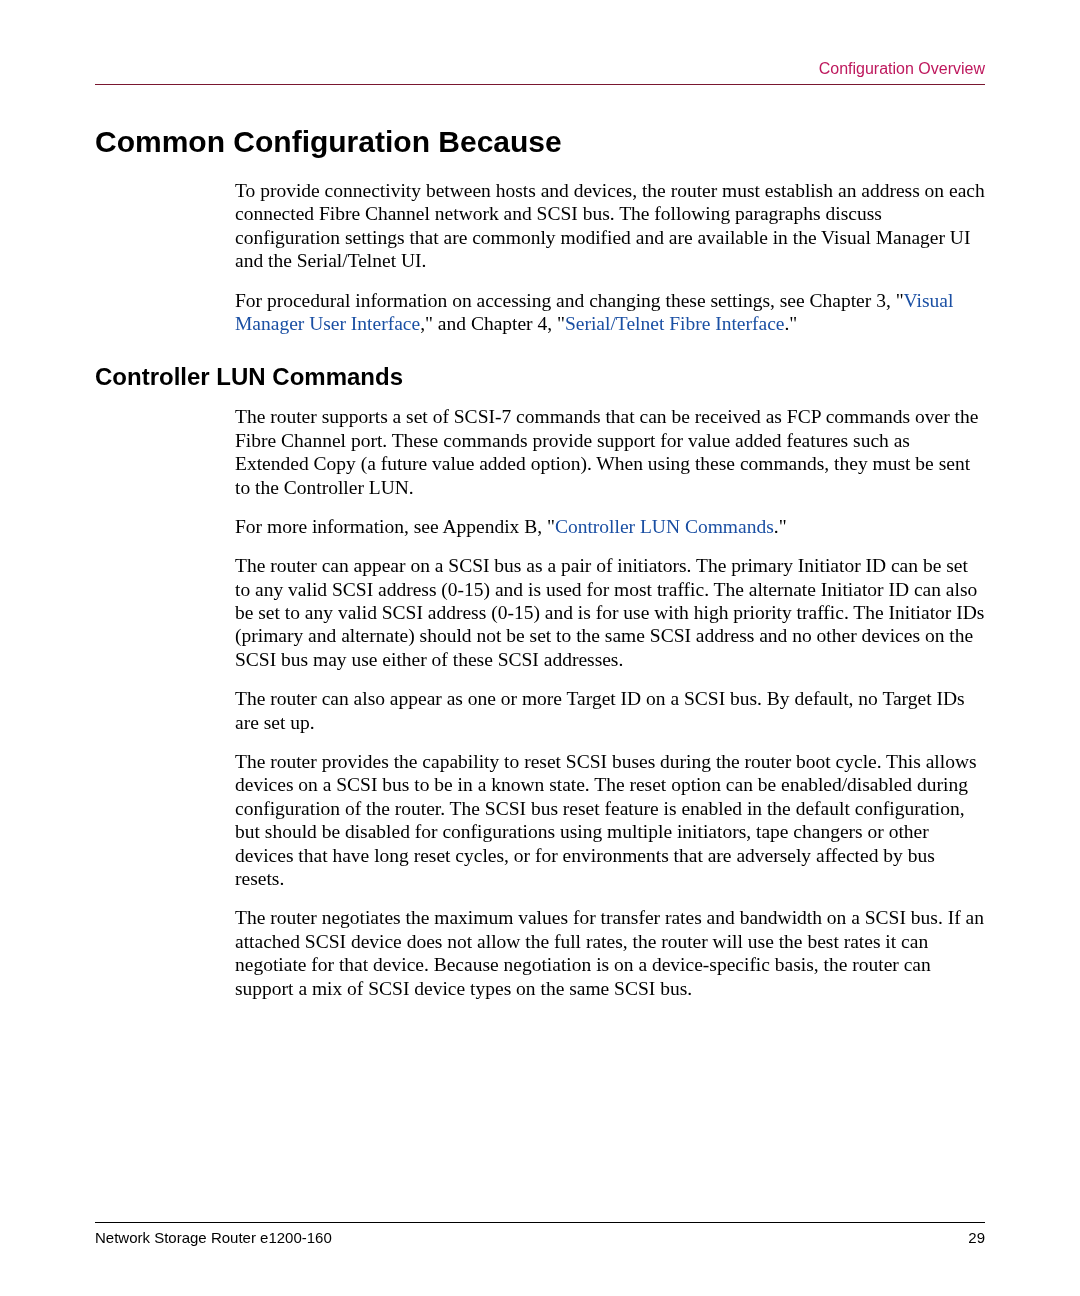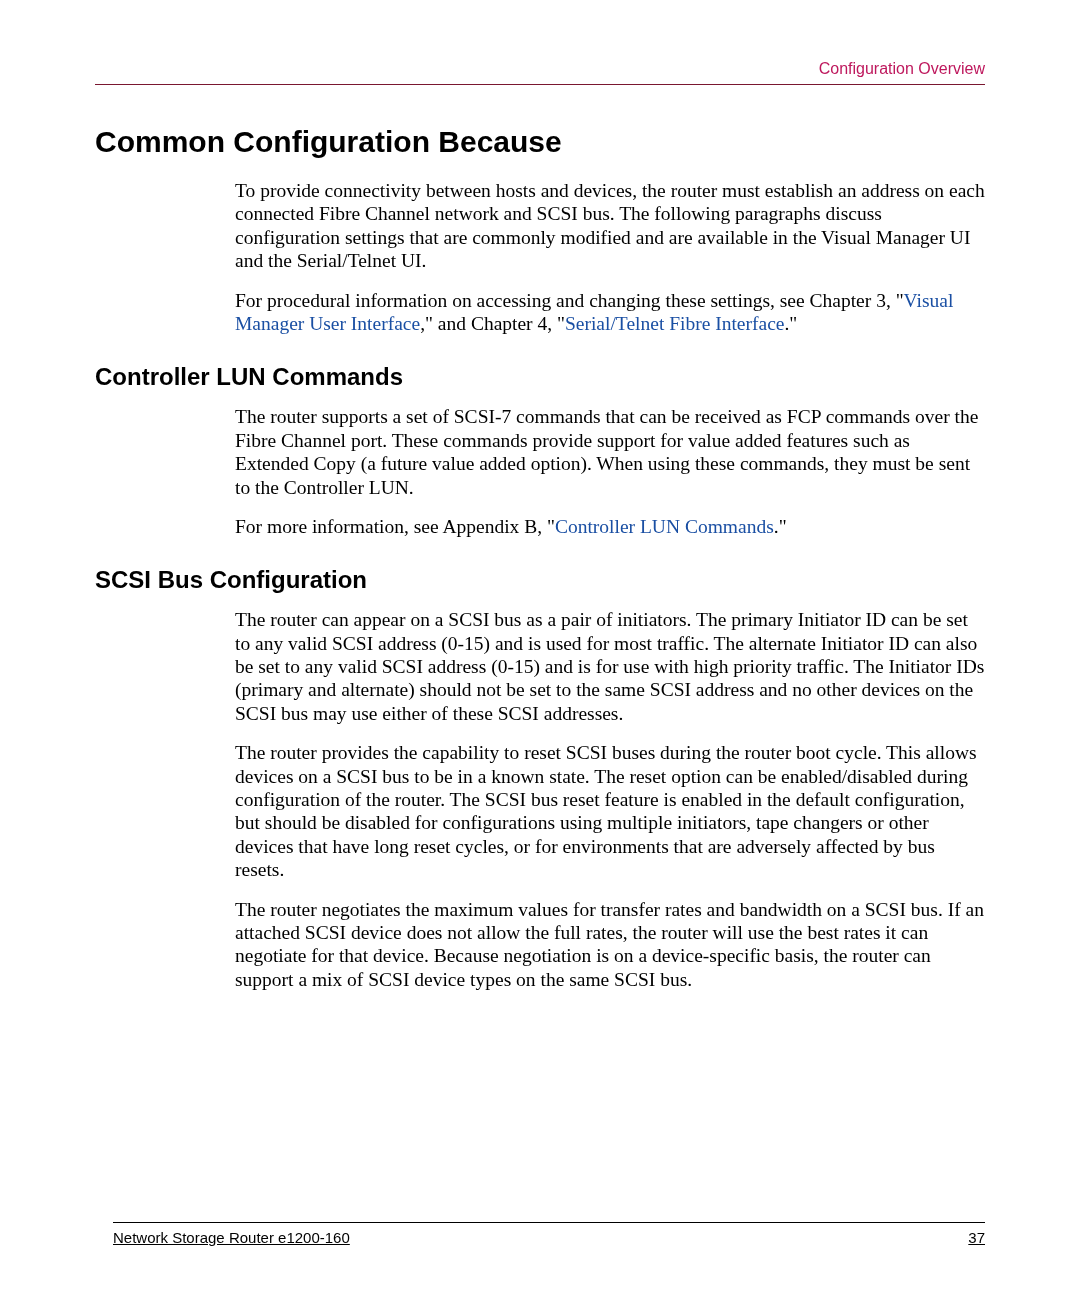--- a/index.html
+++ b/index.html
@@ -50,23 +50,22 @@
       margin-left: 140px;
       margin-right: 0;
     }
     .link {
       color: #1a4fa3;
       text-decoration: none;
     }
     .footer {
       position: absolute;
       bottom: 50px;
-      left: 113px;
+      left: 95px;
       right: 95px;
-      text-decoration: underline;
     }
     .footer-line {
       border: none;
       border-top: 1px solid #000;
       margin: 0 0 6px 0;
     }
     .footer-row {
       display: flex;
       justify-content: space-between;
       font-family: Arial, Helvetica, sans-serif;
@@ -90,26 +89,26 @@
   </p>
 
   <div class="h2">Controller LUN Commands</div>
 
   <p class="body-para">The router supports a set of SCSI-7 commands that can be received as FCP commands over the Fibre Channel port. These commands provide support for value added features such as Extended Copy (a future value added option). When using these commands, they must be sent to the Controller LUN.</p>
 
   <p class="body-para">
     <span>For more information, see Appendix B, "</span><a class="link" href="#">Controller LUN Commands</a><span>."</span>
   </p>
 
-  <div class="h2">SCSI Bus Configuration</div>
 
   <p class="body-para">The router can appear on a SCSI bus as a pair of initiators. The primary Initiator ID can be set to any valid SCSI address (0-15) and is used for most traffic. The alternate Initiator ID can also be set to any valid SCSI address (0-15) and is for use with high priority traffic. The Initiator IDs (primary and alternate) should not be set to the same SCSI address and no other devices on the SCSI bus may use either of these SCSI addresses.</p>
+  <p class="body-para">The router can also appear as one or more Target ID on a SCSI bus. By default, no Target IDs are set up.</p>
   <p class="body-para">The router provides the capability to reset SCSI buses during the router boot cycle. This allows devices on a SCSI bus to be in a known state. The reset option can be enabled/disabled during configuration of the router. The SCSI bus reset feature is enabled in the default configuration, but should be disabled for configurations using multiple initiators, tape changers or other devices that have long reset cycles, or for environments that are adversely affected by bus resets.</p>
   <p class="body-para">The router negotiates the maximum values for transfer rates and bandwidth on a SCSI bus. If an attached SCSI device does not allow the full rates, the router will use the best rates it can negotiate for that device. Because negotiation is on a device-specific basis, the router can support a mix of SCSI device types on the same SCSI bus.</p>
 </div>
 
 <div class="footer">
   <hr class="footer-line">
   <div class="footer-row">
     <span>Network Storage Router e1200-160</span>
-    <span>37</span>
+    <span>29</span>
   </div>
 </div>
 
 </body></html>

